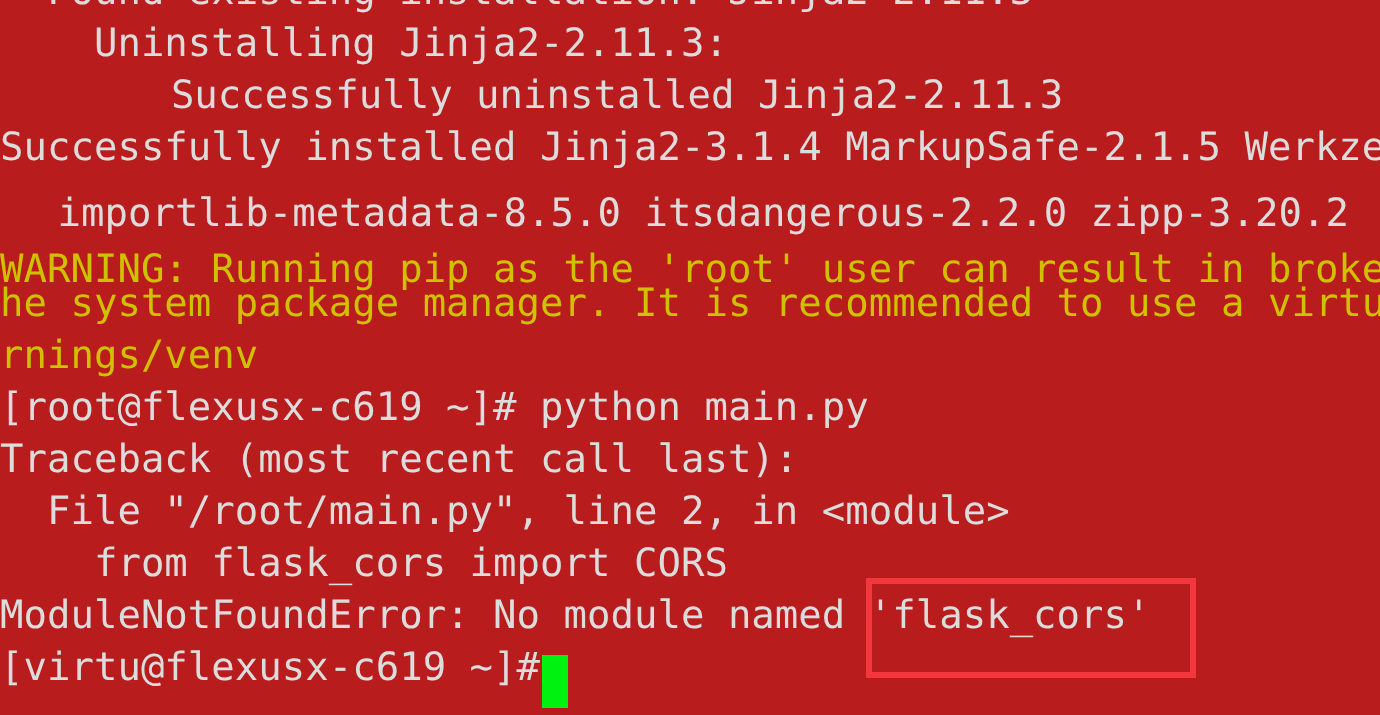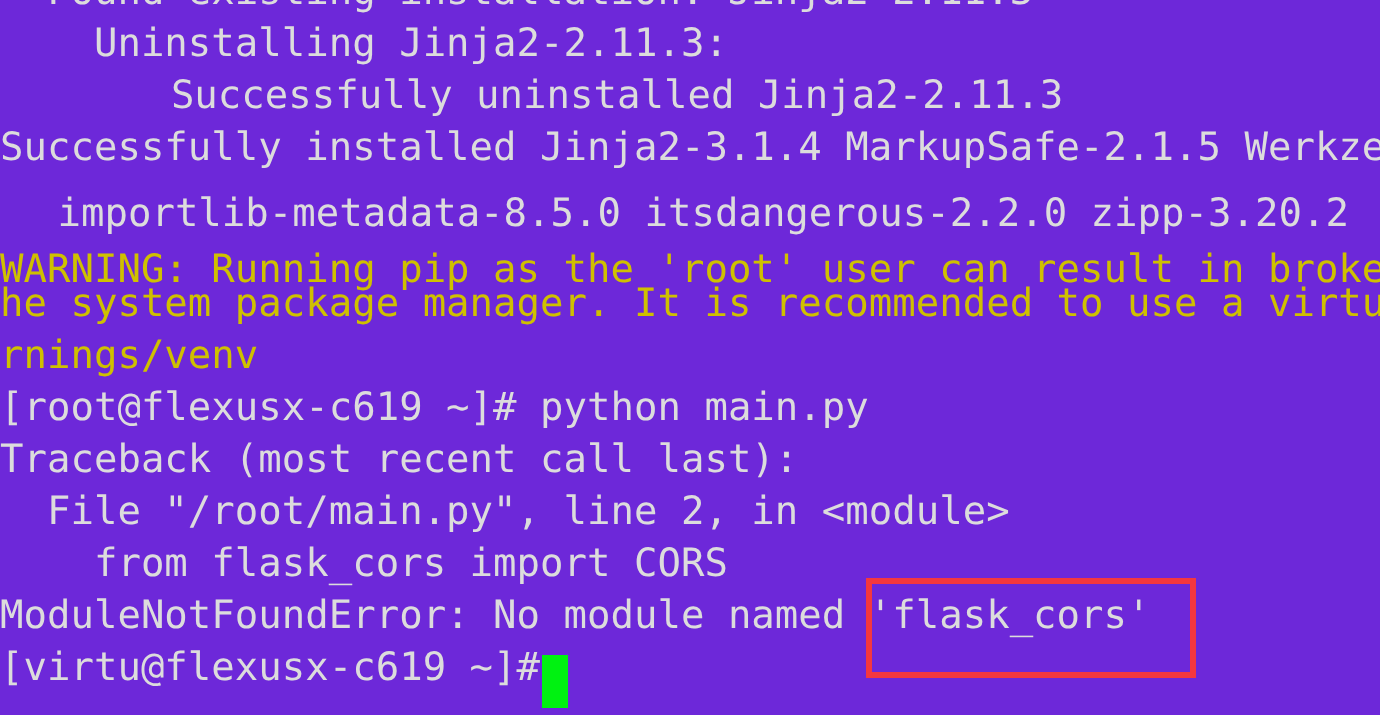--- a/index.html
+++ b/index.html
@@ -12,21 +12,21 @@
     width: 1380px;
     height: 715px;
     overflow: hidden;
     font-family: "DejaVu Sans Mono", "Liberation Mono", monospace;
   }
 
   #terminal {
     position: relative;
     width: 1380px;
     height: 715px;
-    background: #6d28d9;
+    background: #b91c1c;
     overflow: hidden;
   }
 
   .term-line {
     position: absolute;
     left: 0;
     width: 1380px;
     height: 52px;
     line-height: 52px;
     font-size: 39px;

